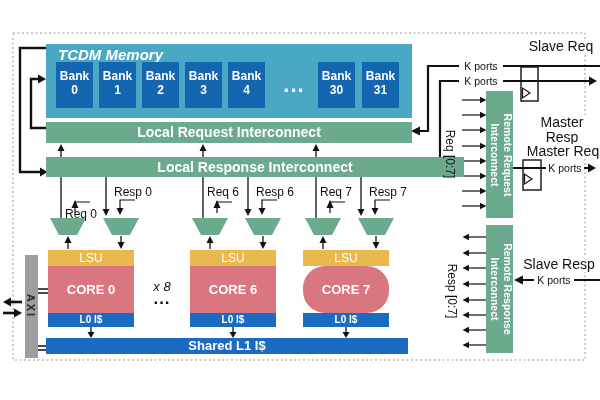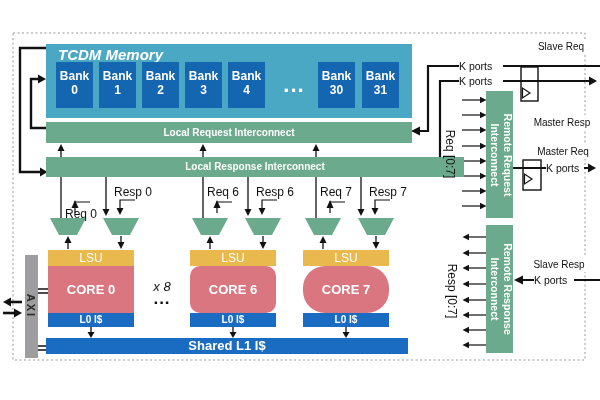--- a/index.html
+++ b/index.html
@@ -3,30 +3,30 @@
 <meta charset="utf-8">
 <style>
   html,body{margin:0;padding:0;background:#fff;}
   #canvas{position:relative;width:600px;height:400px;background:#fff;overflow:hidden;
           font-family:"Liberation Sans","DejaVu Sans",sans-serif;}
   .abs{position:absolute;}
   svg.overlay{position:absolute;left:0;top:0;width:600px;height:400px;}
   .teal-box{background:#4BA8C5;}
   .bank{background:#1566B1;color:#fff;font-weight:bold;font-size:12px;text-align:center;
         line-height:14px;padding-top:7px;box-sizing:border-box;}
-  .green-bar{background:#6BAA8C;color:#fff;font-weight:bold;font-size:10px;text-align:center;}
+  .green-bar{background:#6BAA8C;color:#fff;font-weight:bold;font-size:14px;text-align:center;}
   .tcdm-title{color:#fff;font-weight:bold;font-style:italic;font-size:15px;}
   .tcdm-dots{color:#fff;font-weight:bold;font-size:22px;letter-spacing:1px;text-align:center;line-height:14px;}
   .lsu{background:#EAB94E;color:#fff;font-weight:normal;font-size:12px;text-align:center;line-height:16px;}
   .core{background:#D97680;color:#fff;font-weight:bold;font-size:13px;text-align:center;line-height:47px;}
   .l0{background:#1A6BC2;color:#fff;font-weight:bold;font-size:10px;text-align:center;line-height:14px;}
   .l1bar{background:#1A6BC2;color:#fff;font-weight:bold;font-size:13px;text-align:center;line-height:16px;}
   .wire-label{font-size:12px;color:#111;text-align:center;}
-  .port-label{font-size:10px;color:#111;text-align:center;background:#fff;line-height:15px;}
-  .kports{font-size:10.5px;color:#111;background:#fff;line-height:12px;}
+  .port-label{font-size:14px;color:#111;text-align:center;background:#fff;line-height:15px;}
+  .kports{font-size:10.5px;color:#111;text-align:center;background:#fff;line-height:12px;}
   .axi-bar{background:#9E9EA0;}
   .rot{transform:rotate(90deg);}
   .axi-text{color:#2b2b2b;font-weight:bold;font-size:11px;letter-spacing:2px;text-align:center;}
   .remote-bar{background:#6BAA8C;}
   .remote-text{color:#fff;font-weight:bold;font-size:10.5px;line-height:13px;text-align:center;white-space:nowrap;}
   .range-label{font-size:12px;color:#111;text-align:center;white-space:nowrap;}
   .x8{font-style:italic;font-size:13px;color:#111;text-align:center;}
   .repl-dots{font-weight:bold;font-size:17px;letter-spacing:1px;color:#111;text-align:center;line-height:12px;}
 </style>
 </head>
@@ -202,21 +202,21 @@
   <div class="abs wire-label" style="left:365px;top:185px;width:46px;">Resp 7</div>
 
   <div class="abs lsu" style="left:48px;top:250px;width:86px;height:16px;">LSU</div>
   <div class="abs core" style="left:48px;top:266px;width:86px;height:47px;">CORE 0</div>
   <div class="abs l0" style="left:48px;top:313px;width:86px;height:14px;">L0 I$</div>
 
   <div class="abs x8" style="left:144px;top:279px;width:36px;">x 8</div>
   <div class="abs repl-dots" style="left:144px;top:293px;width:36px;">...</div>
 
   <div class="abs lsu" style="left:190px;top:250px;width:86px;height:16px;">LSU</div>
-  <div class="abs core" style="left:190px;top:266px;width:86px;height:47px;border-radius:10px;">CORE 6</div>
+  <div class="abs core" style="left:190px;top:266px;width:86px;height:47px;">CORE 6</div>
   <div class="abs l0" style="left:190px;top:313px;width:86px;height:14px;">L0 I$</div>
 
   <div class="abs lsu" style="left:303px;top:250px;width:86px;height:16px;">LSU</div>
   <div class="abs core" style="left:303px;top:266px;width:86px;height:47px;border-radius:22px;">CORE 7</div>
   <div class="abs l0" style="left:303px;top:313px;width:86px;height:14px;">L0 I$</div>
 
   <div class="abs l1bar" style="left:46px;top:338px;width:362px;height:16px;">Shared L1 I$</div>
 
   <div class="abs axi-bar" style="left:25px;top:255px;width:13px;height:103px;">
     <div class="abs rot axi-text" style="left:-12px;top:45px;width:36px;">AXI</div>

